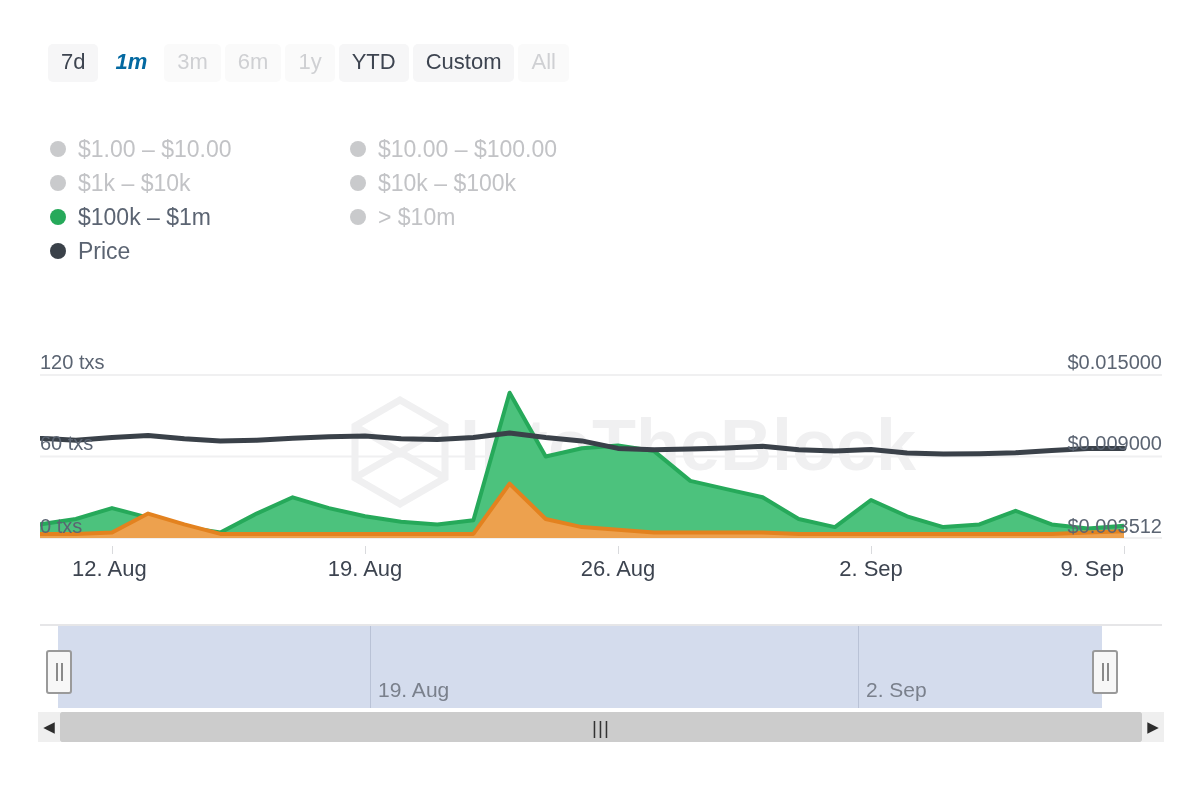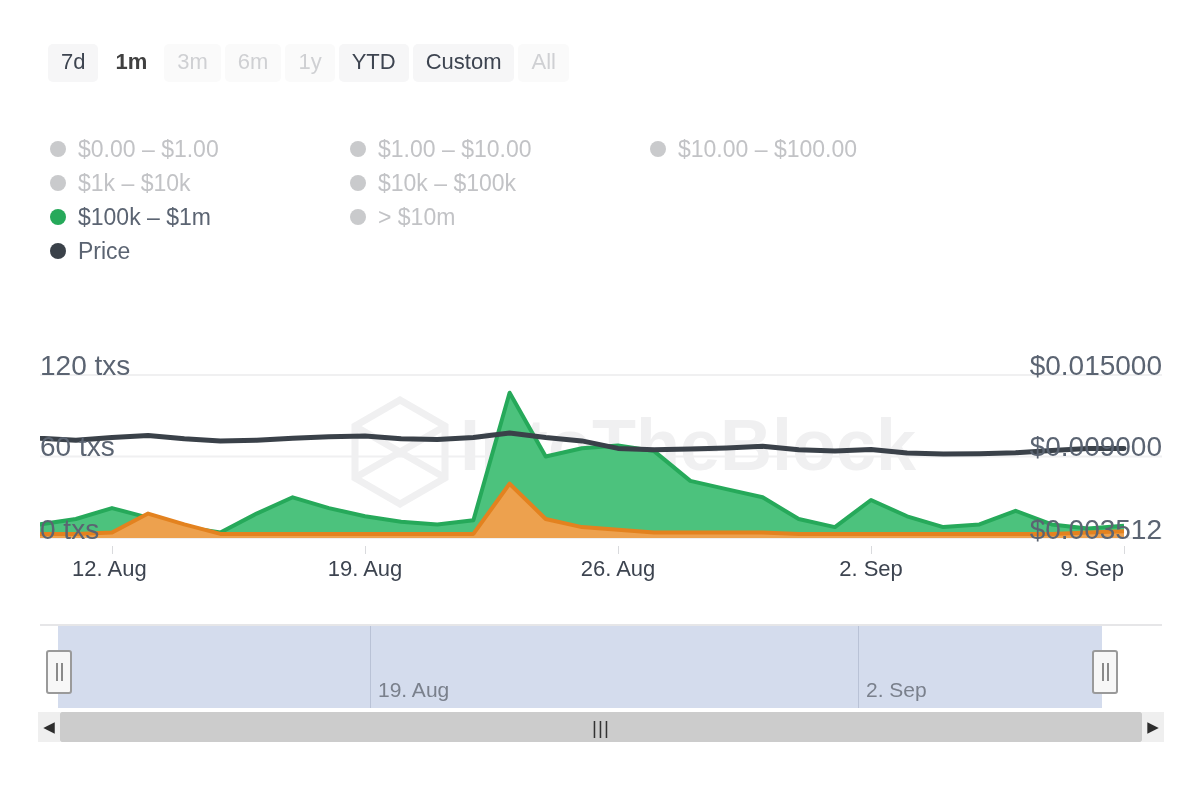--- a/index.html
+++ b/index.html
@@ -20,21 +20,21 @@
     padding: 7px 13px 9px 13px;
     border-radius: 5px;
     font-size: 22px;
     line-height: 1;
     color: #3d4450;
     background: #f6f6f7;
     white-space: nowrap;
     cursor: pointer;
     user-select: none;
   }
-  .range-btn.selected { background: transparent; font-weight: bold; color: #404040; }
+  .range-btn.selected { background: transparent; font-weight: bold; color: #0369a1; font-style: italic; }
   .range-btn.disabled { background: #fafafa; color: #cfd0d3; cursor: default; }
 
   
   .legend {
     position: absolute; left: 50px; top: 132px;
     width: 960px;
   }
   .legend-row { display: flex; height: 34px; align-items: center; }
   .legend-item {
     display: flex; align-items: center; gap: 12px;
@@ -52,21 +52,21 @@
 
   
   .plot {
     position: absolute; left: 40px; top: 340px;
     width: 1122px; height: 212px;
   }
   .plot svg { display: block; }
 
   .axis-label {
     position: absolute;
-    font-size: 28px;
+    font-size: 20px;
     color: #5b6472;
     line-height: 1;
     white-space: nowrap;
   }
   .axis-label.left { left: 40px; }
   .axis-label.right { right: 38px; text-align: right; }
 
   
   .xaxis { position: absolute; left: 0; top: 546px; width: 1024px; height: 44px; }
   .xtick-line { position: absolute; top: 0; width: 1px; height: 8px; background: #d9dadd; }
@@ -132,24 +132,20 @@
       <div class="range-btn disabled">3m</div>
       <div class="range-btn disabled">6m</div>
       <div class="range-btn disabled">1y</div>
       <div class="range-btn ">YTD</div>
       <div class="range-btn ">Custom</div>
       <div class="range-btn disabled">All</div>
     </div>
 
   <div class="legend">
       <div class="legend-row">
-        <div class="legend-item c0 off">
-          <span class="legend-dot" style="background: rgb(201, 202, 204);"></span>
-          <span class="legend-label">$0.00 – $1.00</span>
-        </div>
         <div class="legend-item c1 off">
           <span class="legend-dot" style="background: rgb(201, 202, 204);"></span>
           <span class="legend-label">$1.00 – $10.00</span>
         </div>
         <div class="legend-item c2 off">
           <span class="legend-dot" style="background: rgb(201, 202, 204);"></span>
           <span class="legend-label">$10.00 – $100.00</span>
         </div>
       </div>
       <div class="legend-row">

